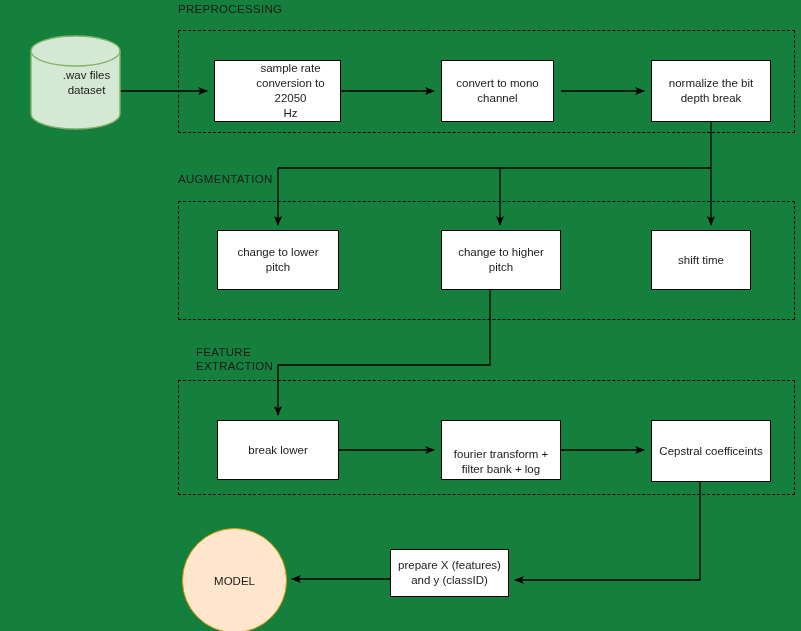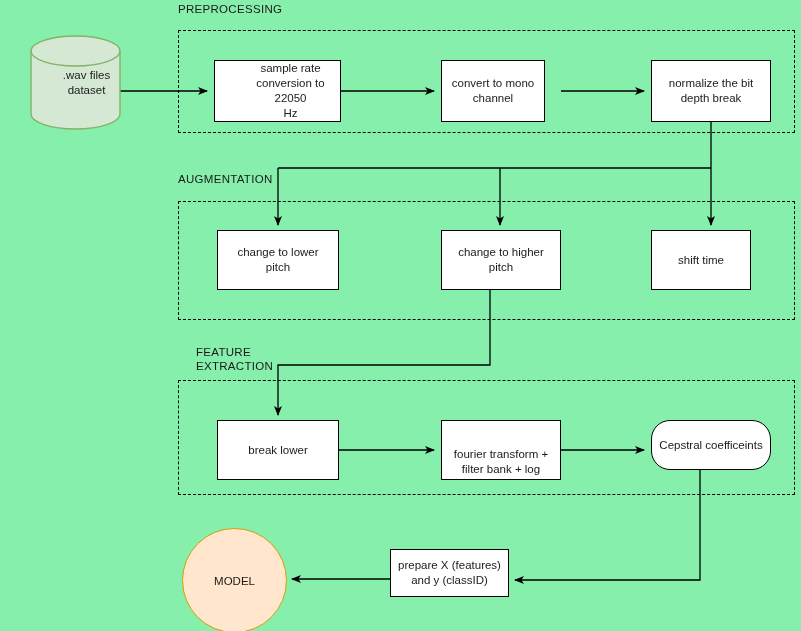--- a/index.html
+++ b/index.html
@@ -9,21 +9,21 @@
     background: #ffffff;
   }
   body {
     font-family: "Liberation Sans", sans-serif;
     color: #000000;
   }
   #canvas {
     position: relative;
     width: 801px;
     height: 631px;
-    background: #86efac;
+    background: #15803d;
     overflow: hidden;
   }
   
   .group-box {
     position: absolute;
     border: 1px dashed #000000;
     background: transparent;
     box-sizing: border-box;
   }
   .group-label {
@@ -149,21 +149,21 @@
     <span class="cyl-text" style="white-space: pre-line;">.wav files
 dataset</span>
   </div>
 
   <div class="node" style="left:214px; top:60px; width:127px; height:62px;padding-left:32px;">
     <span style="white-space: pre-line;">sample rate
 conversion to 22050
 Hz</span>
   </div>
 
-  <div class="node" style="left:441px; top:60px; width:104px; height:62px;">
+  <div class="node" style="left:441px; top:60px; width:113px; height:62px;">
     <span style="white-space: pre-line;">convert to mono
 channel</span>
   </div>
 
   <div class="node" style="left:651px; top:60px; width:120px; height:62px;">
     <span style="white-space: pre-line;">normalize the bit
 depth break</span>
   </div>
 
   <div class="node" style="left:217px; top:230px; width:122px; height:60px;">
@@ -181,21 +181,21 @@
 
   <div class="node" style="left:217px; top:420px; width:122px; height:60px;">
     <span>break lower</span>
   </div>
 
   <div class="node" style="left:441px; top:420px; width:120px; height:60px;align-items:flex-end;">
     <span style="white-space: pre-line;">fourier transform +
 filter bank + log</span>
   </div>
 
-  <div class="node" style="left:651px; top:420px; width:120px; height:50px;border-radius:19px;">
+  <div class="node" style="left:651px; top:420px; width:120px; height:62px;">
     <span>Cepstral coefficeints</span>
   </div>
 
   <div class="node" style="left:390px; top:549px; width:119px; height:48px;">
     <span style="white-space: pre-line;">prepare X (features)
 and y (classID)</span>
   </div>
 
   <div class="circle" style="left:182px; top:528px; width:105px; height:105px; background:#ffe6cc; border:1.4px solid #d79b00;">
     <span>MODEL</span>

